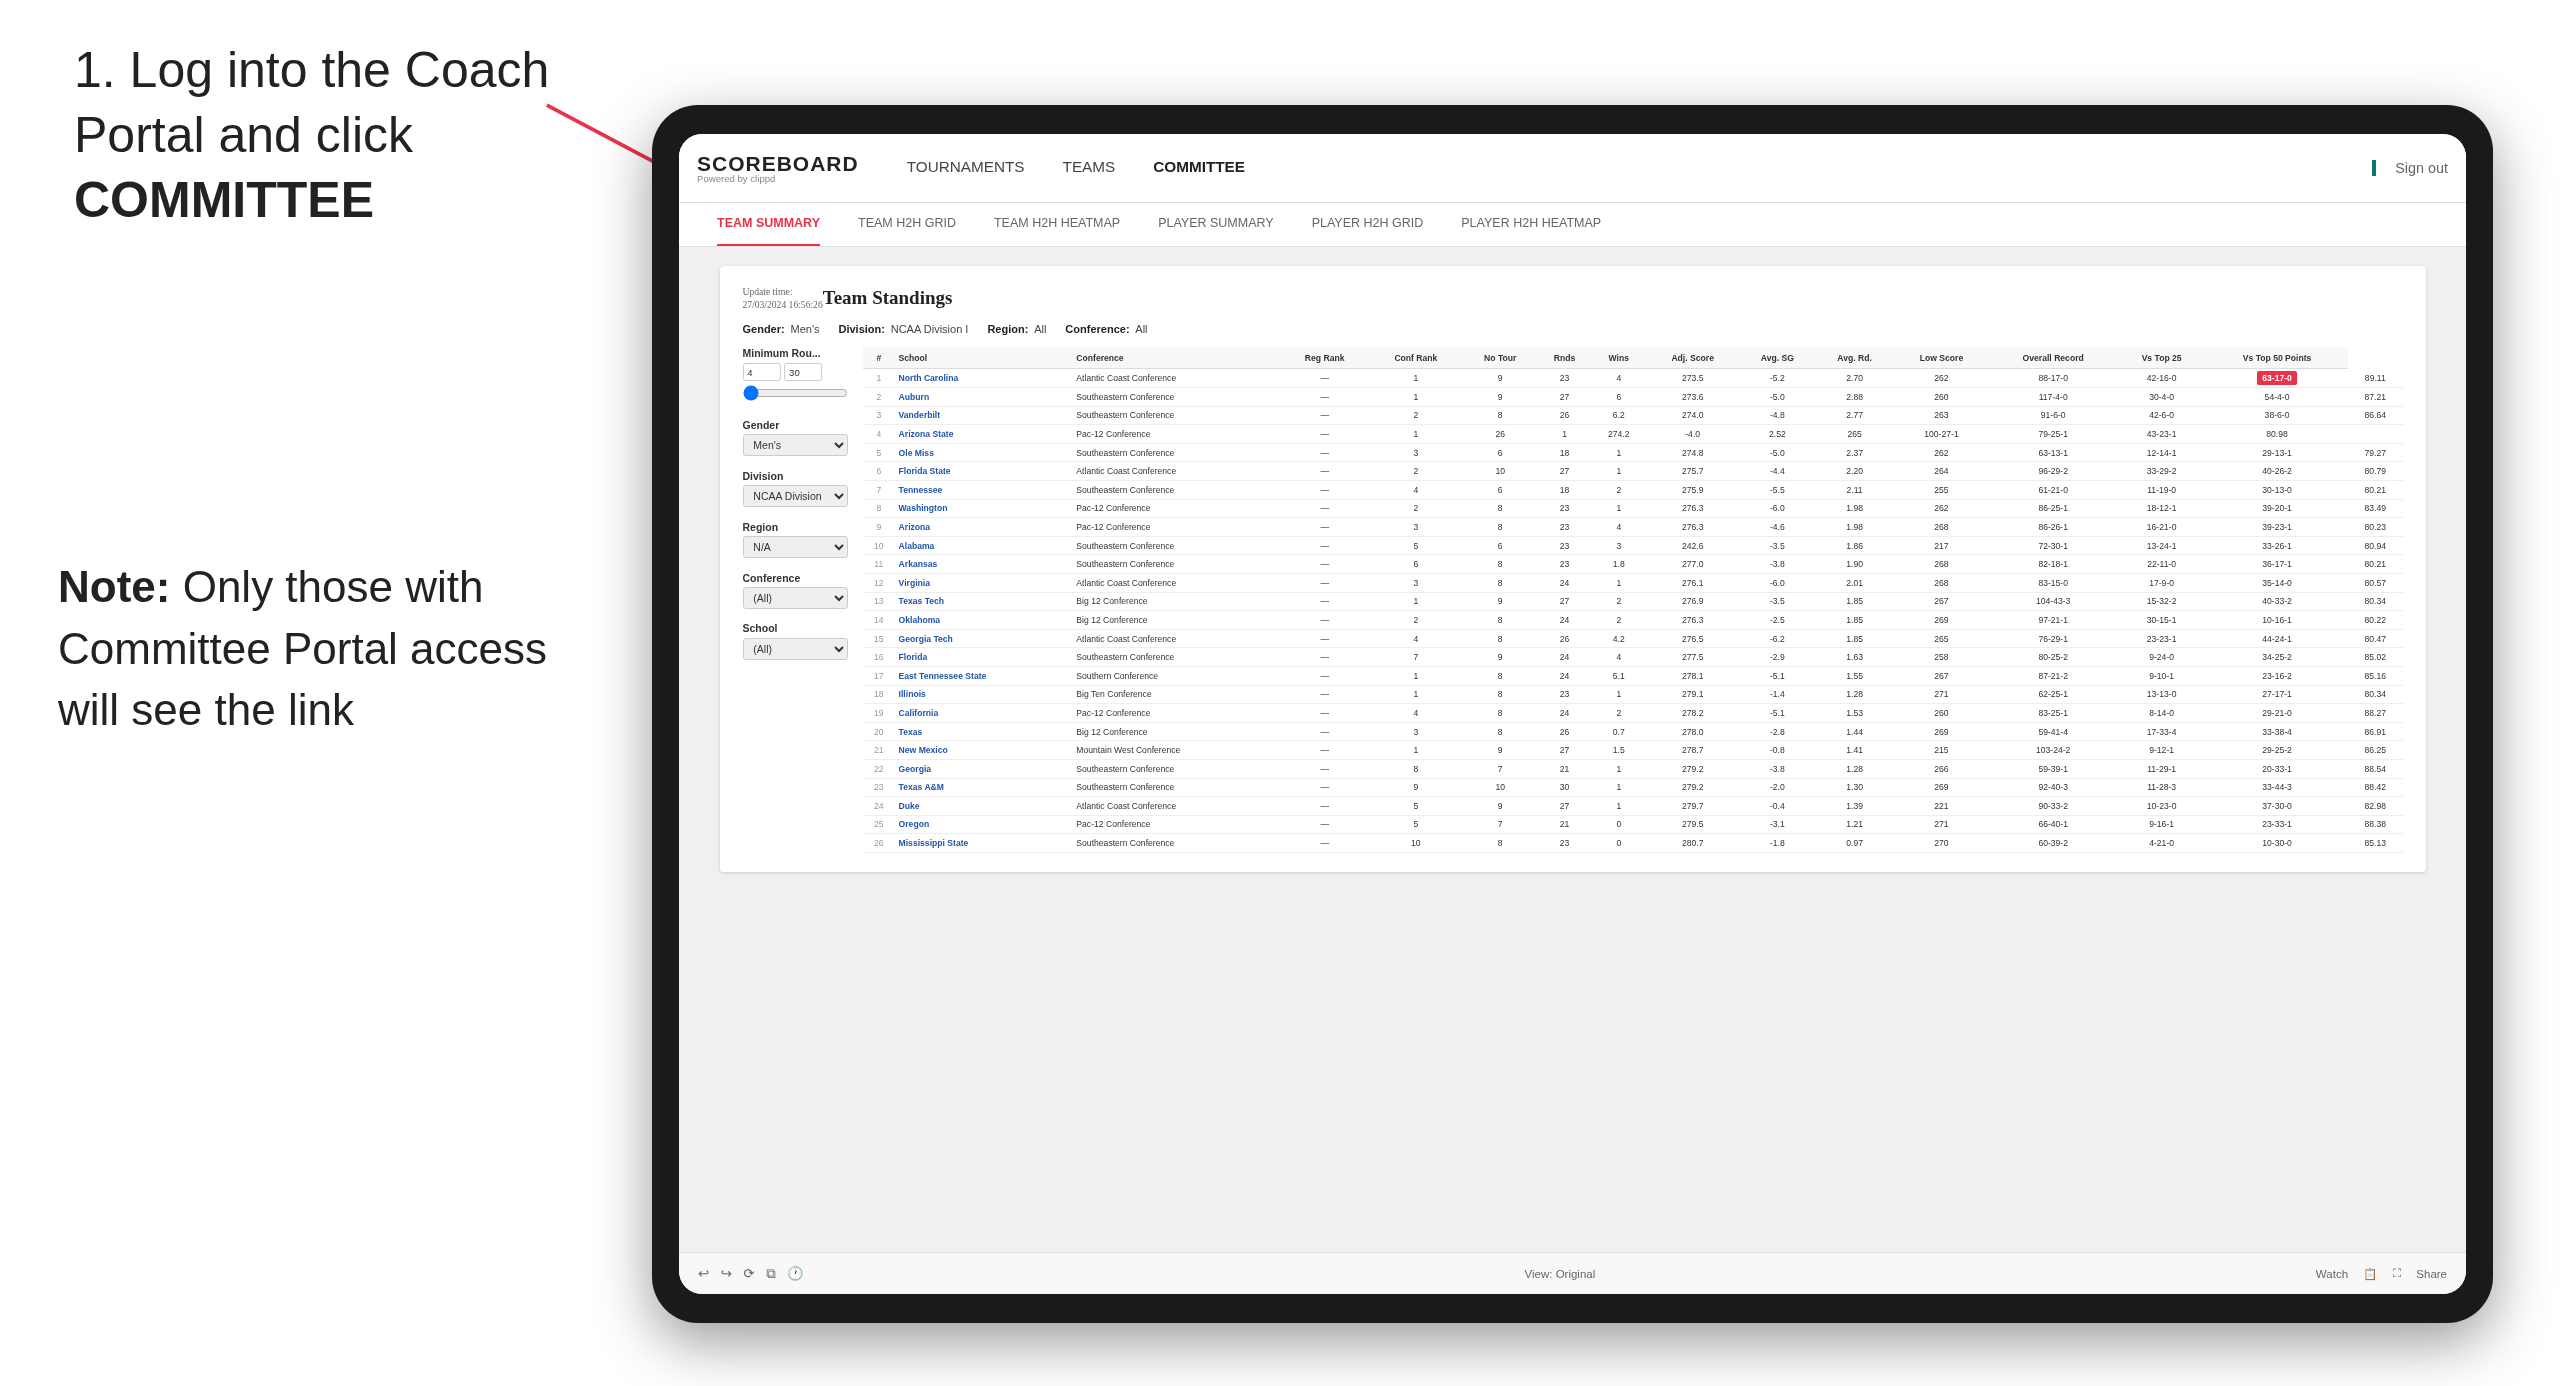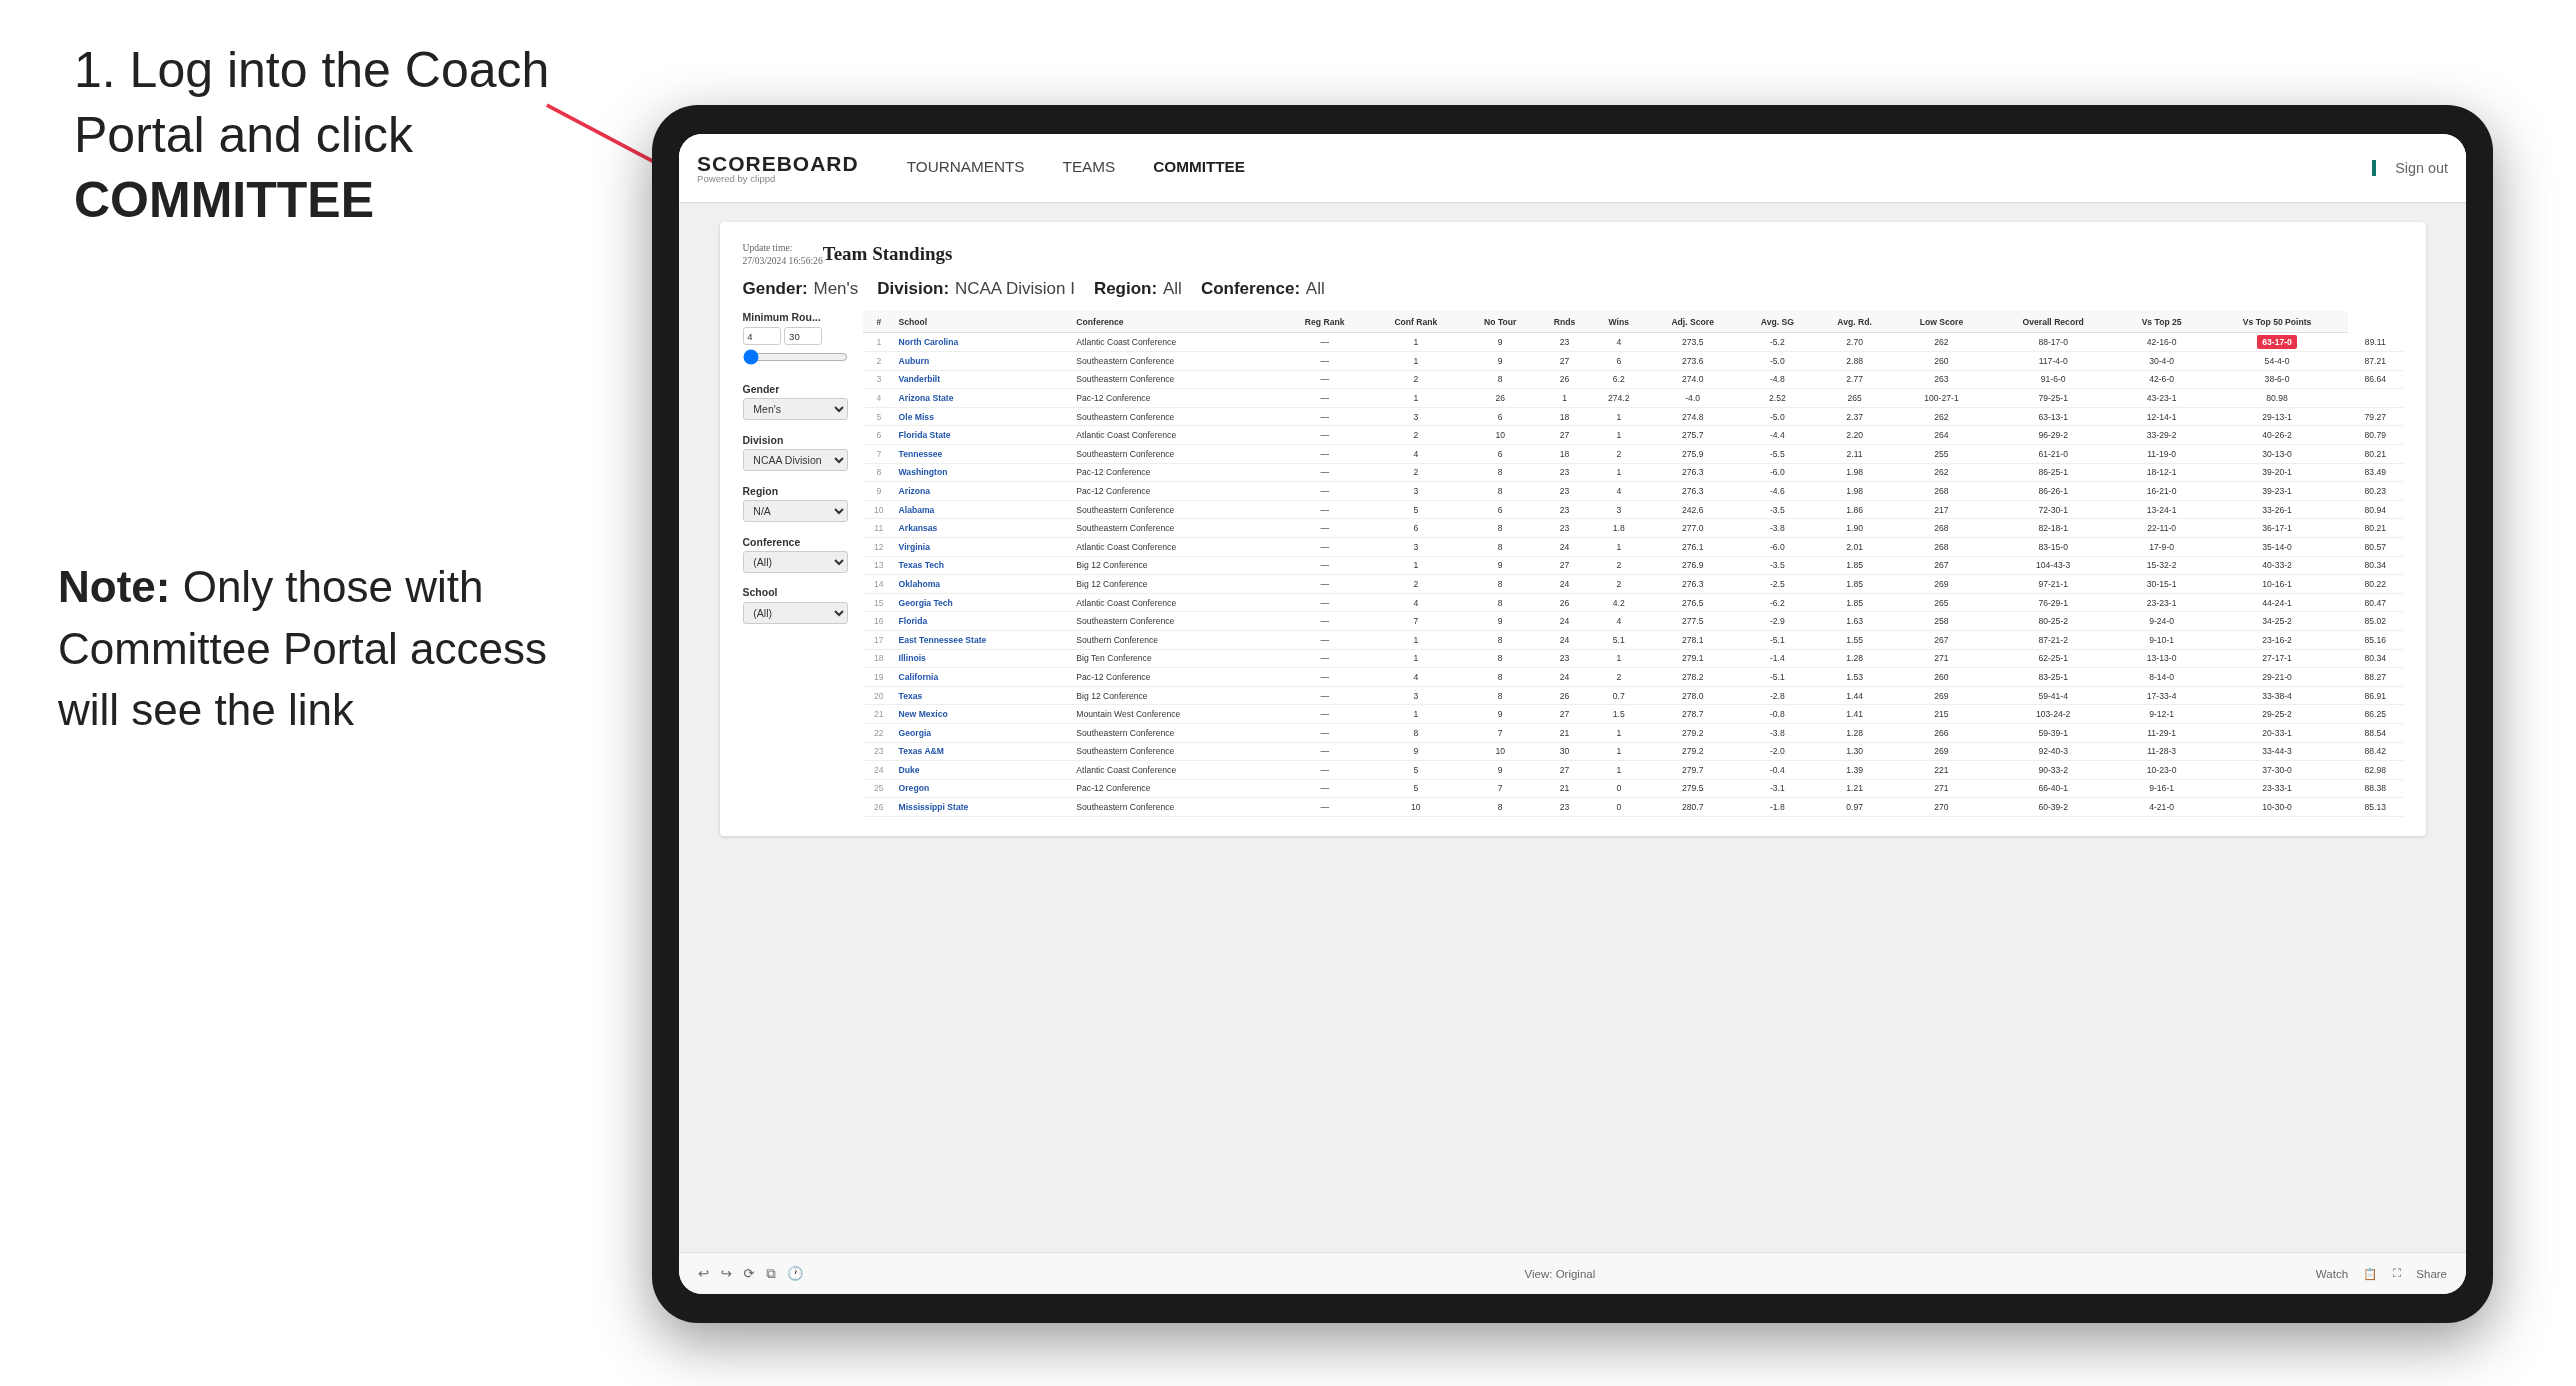--- a/index.html
+++ b/index.html
@@ -211,21 +211,21 @@
       font-size: 19px;
       font-weight: 700;
       color: #222;
       text-align: center;
     }
 
     .filter-row {
       display: flex;
       gap: 19px;
       margin-bottom: 11.5px;
-      font-size: 17px;
+      font-size: 11px;
       color: #444;
       align-items: center;
       flex-wrap: wrap;
     }
 
     .filter-item {
       display: flex;
       align-items: center;
       gap: 5.8px;
     }
@@ -417,20 +417,28 @@
           </div>
           <div class="nav-items">
             <span class="nav-item">TOURNAMENTS</span>
             <span class="nav-item">TEAMS</span>
             <span class="nav-item committee-active">COMMITTEE</span>
           </div>
         </div>
         <span class="sign-out">Sign out</span>
       </div>
 
+      <div class="sub-nav">
+        <span class="sub-nav-item active">TEAM SUMMARY</span>
+        <span class="sub-nav-item">TEAM H2H GRID</span>
+        <span class="sub-nav-item">TEAM H2H HEATMAP</span>
+        <span class="sub-nav-item">PLAYER SUMMARY</span>
+        <span class="sub-nav-item">PLAYER H2H GRID</span>
+        <span class="sub-nav-item">PLAYER H2H HEATMAP</span>
+      </div>
 
       <div class="main-content">
         <div class="data-panel">
 
           <div class="panel-header">
             <div>
               <div class="update-time">Update time:</div>
               <div class="update-time">27/03/2024 16:56:26</div>
             </div>
             <div class="panel-title">Team Standings</div>

